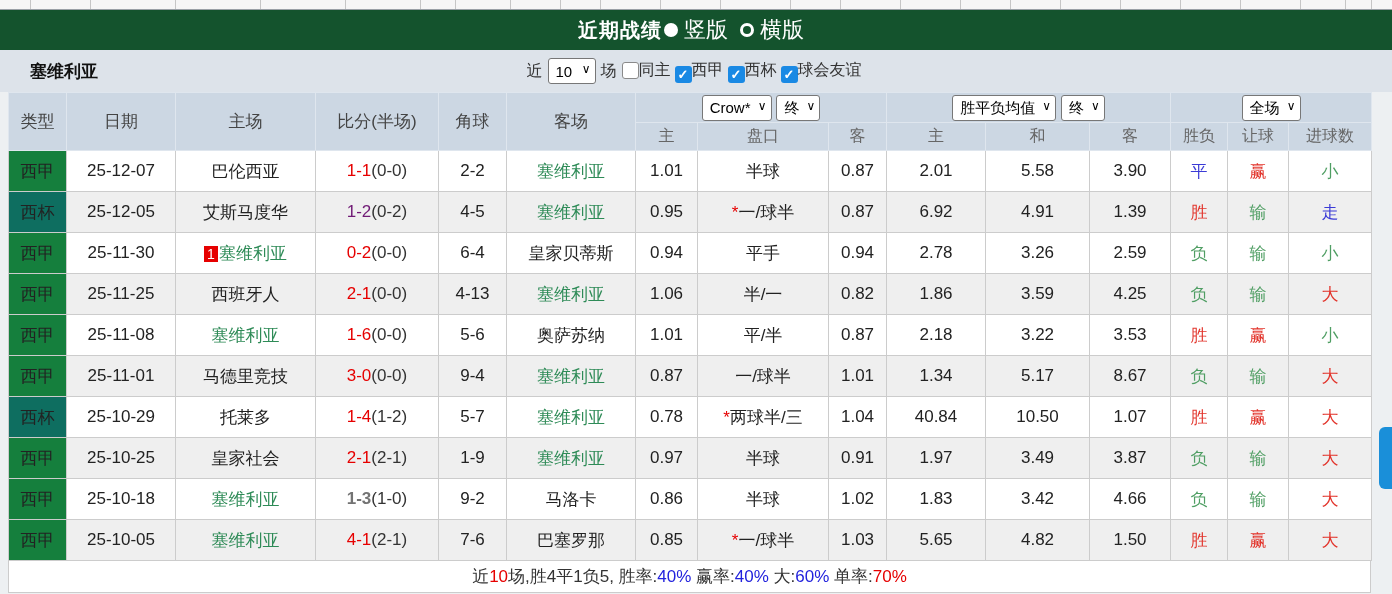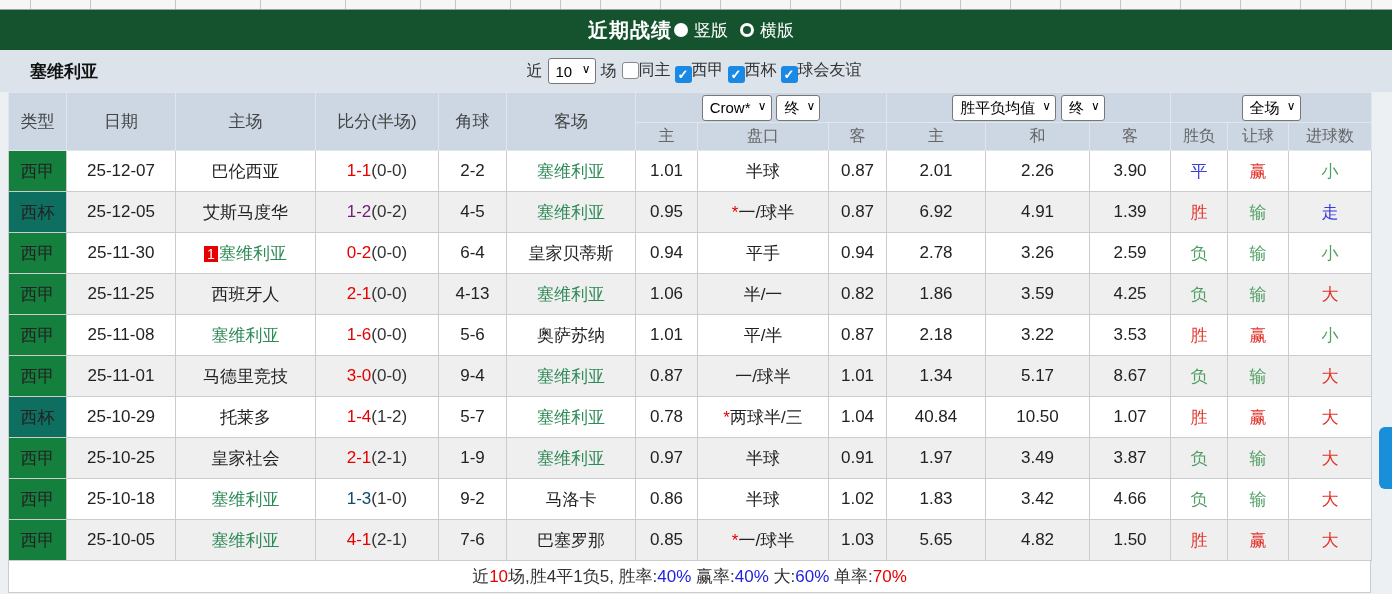--- a/index.html
+++ b/index.html
@@ -13,21 +13,21 @@
   
   .top-sliver { height:10px; background:#f6f6f6; border-bottom:1px solid #9aa0a6; position:relative; }
   .top-sliver .vline { position:absolute; top:0; bottom:0; width:1px; background:#c6c6c6; }
 
   
   .title-bar { height:40px; display:flex; align-items:center; justify-content:center; color:#fff; }
   .title-text { font-weight:bold; font-size:20px; letter-spacing:1px; }
   .radio { display:inline-block; width:14px; height:14px; border-radius:50%; margin:0 6px 0 2px; vertical-align:-2px; }
   .radio.filled { background:#fff; }
   .radio.empty  { border:3px solid #fff; background:transparent; }
-  .radio-label { font-size:17px; margin-right:10px; }
+  .radio-label { font-size:22px; margin-right:10px; }
 
   
   .filter-bar { height:42px; background:#dde3ea; position:relative; display:flex; align-items:center; }
   .team-name { position:absolute; left:30px; font-weight:bold; font-size:17px; color:#111; }
   .filter-center { margin:0 auto; display:flex; align-items:center; gap:5px; font-size:16px; color:#333; }
   .selwrap { position:relative; display:inline-block; }
   .selwrap select {
     appearance:none; -webkit-appearance:none;
     font-family:"Liberation Sans", sans-serif;
     font-size:15px; height:26px; padding:0 20px 0 7px;
@@ -188,21 +188,21 @@
         <td class="type-cell" style="background-color: rgb(21, 127, 61);">西甲</td>
         <td>25-12-07</td>
         <td><span>巴伦西亚</span></td>
         <td><span style="color: rgb(230, 0, 0);">1-1</span><span class="sc-half">(0-0)</span></td>
         <td>2-2</td>
         <td><span style="color: rgb(46, 139, 87);">塞维利亚</span></td>
         <td class="cream">1.01</td>
         <td class="cream"><span>半球</span></td>
         <td class="cream">0.87</td>
         <td class="blueish">2.01</td>
-        <td class="blueish">2.26</td>
+        <td class="blueish">5.58</td>
         <td class="blueish">3.90</td>
         <td><span class="res" style="color: rgb(59, 59, 214);">平</span></td>
         <td><span class="res" style="color: rgb(226, 52, 43);">赢</span></td>
         <td><span class="res" style="color: rgb(79, 158, 99);">小</span></td>
       </tr>
       <tr class="alt">
         <td class="type-cell" style="background-color: rgb(14, 110, 96);">西杯</td>
         <td>25-12-05</td>
         <td><span>艾斯马度华</span></td>
         <td><span style="color: #701a75;">1-2</span><span class="sc-half">(0-2)</span></td>
@@ -317,21 +317,21 @@
         <td class="blueish">3.49</td>
         <td class="blueish">3.87</td>
         <td><span class="res" style="color: rgb(79, 158, 99);">负</span></td>
         <td><span class="res" style="color: rgb(79, 158, 99);">输</span></td>
         <td><span class="res" style="color: rgb(226, 52, 43);">大</span></td>
       </tr>
       <tr>
         <td class="type-cell" style="background-color: rgb(21, 127, 61);">西甲</td>
         <td>25-10-18</td>
         <td><span style="color: rgb(46, 139, 87);">塞维利亚</span></td>
-        <td><span style="color: #0c4a6e;">1-3</span><span class="sc-half">(1-0)</span></td>
+        <td><span style="color: #737373; font-weight: bold;">1-3</span><span class="sc-half">(1-0)</span></td>
         <td>9-2</td>
         <td><span>马洛卡</span></td>
         <td class="cream">0.86</td>
         <td class="cream"><span>半球</span></td>
         <td class="cream">1.02</td>
         <td class="blueish">1.83</td>
         <td class="blueish">3.42</td>
         <td class="blueish">4.66</td>
         <td><span class="res" style="color: rgb(79, 158, 99);">负</span></td>
         <td><span class="res" style="color: rgb(79, 158, 99);">输</span></td>

